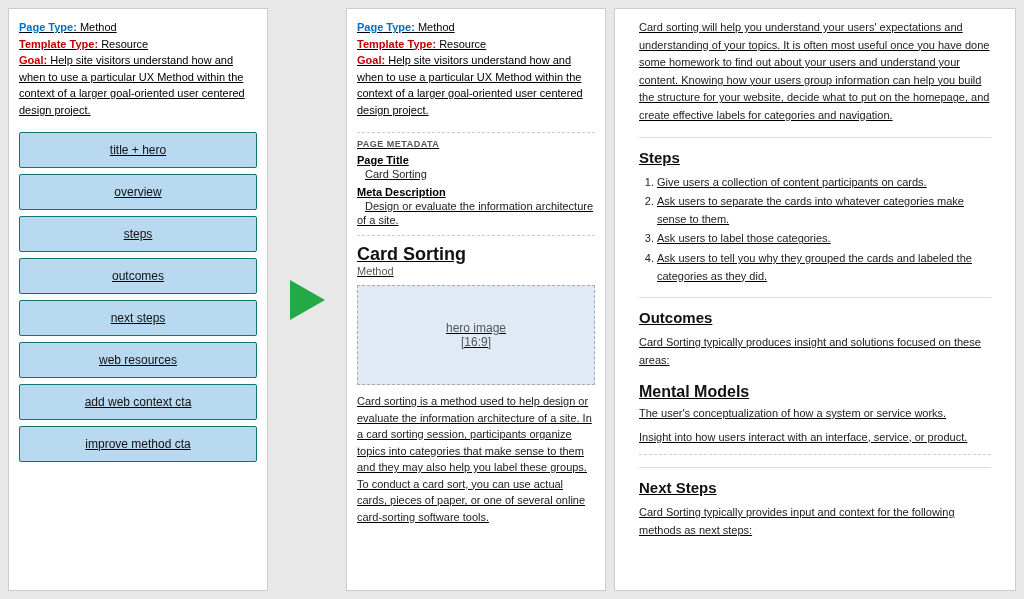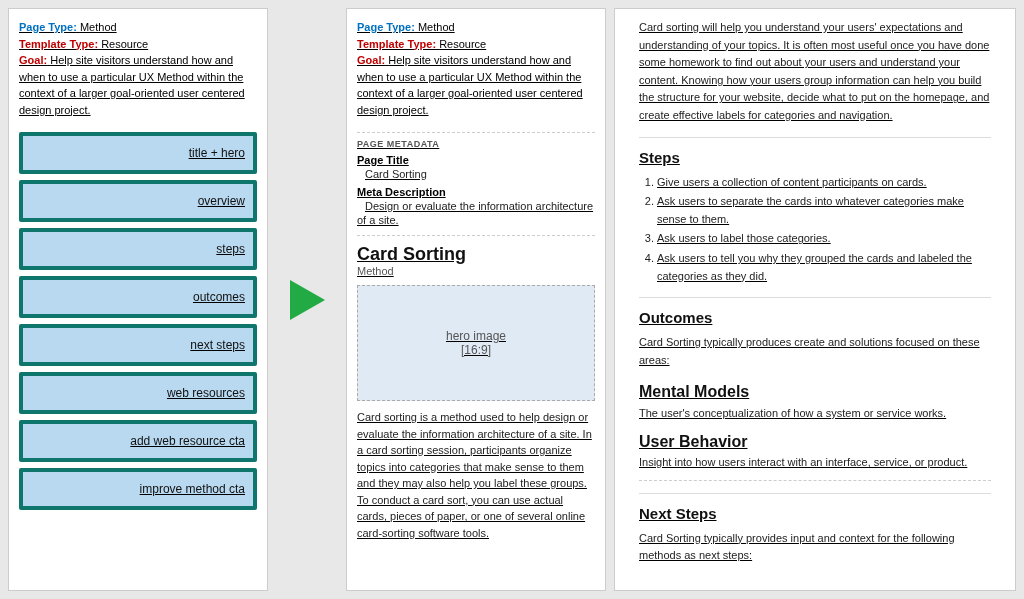--- a/index.html
+++ b/index.html
@@ -35,23 +35,23 @@
     .meta-label.blue { color: #0070c0; }
     .meta-label.red { color: #c00000; }
     .nav-items {
       display: flex;
       flex-direction: column;
       gap: 6px;
       margin-top: 10px;
     }
     .nav-item {
       background: #b8d9f0;
-      border: 4px solid #0f766e;
+      border: 1px solid #0f766e;
       padding: 10px 8px;
-      text-align: right;
+      text-align: center;
       font-size: 12px;
       color: #111;
       cursor: pointer;
       border-radius: 2px;
     }
     
     .arrow-area {
       display: flex;
       align-items: center;
       justify-content: center;
@@ -82,21 +82,21 @@
       margin-top: 10px;
       border-top: 1px dashed #ccc;
       padding-top: 6px;
     }
     .field-row { margin-bottom: 4px; }
     .field-key { font-weight: bold; font-size: 11px; text-align: center; }
     .field-val { font-size: 11px; color: #222; margin-left: 8px; }
     .hero-placeholder {
       border: 1px dashed #aaa;
       background: #e0eaf5;
-      height: 116px;
+      height: 100px;
       display: flex;
       flex-direction: column;
       align-items: center;
       justify-content: center;
       color: #555;
       font-size: 12px;
       margin: 8px 0;
       text-align: center;
     }
     .card-title {
@@ -177,21 +177,21 @@
     <span class="meta-label red">Goal:</span>
     <span>Help site visitors understand how and when to use a particular UX Method within the context of a larger goal-oriented user centered design project.</span>
   </div>
   <div class="nav-items">
   <div class="nav-item">title + hero</div>
       <div class="nav-item">overview</div>
       <div class="nav-item">steps</div>
       <div class="nav-item">outcomes</div>
       <div class="nav-item">next steps</div>
       <div class="nav-item">web resources</div>
-      <div class="nav-item">add web resource cta</div>
+      <div class="nav-item">add web context cta</div>
       <div class="nav-item">improve method cta</div>
     </div>
 </div>
 
 <div class="arrow-area">
   <div class="arrow-right"></div>
 </div>
 
 <div class="panel middle-panel">
   <div class="meta-section">
@@ -231,28 +231,27 @@
 
   <div class="right-section-title">Steps</div>
   <ol>
   <li>Give users a collection of content participants on cards.</li>
       <li>Ask users to separate the cards into whatever categories make sense to them.</li>
       <li>Ask users to label those categories.</li>
       <li>Ask users to tell you why they grouped the cards and labeled the categories as they did.</li>
     </ol>
 
   <div class="right-section-title">Outcomes</div>
-  <p>Card Sorting typically produces create and solutions focused on these areas:</p>
+  <p>Card Sorting typically produces insight and solutions focused on these areas:</p>
   <div>
       <div class="outcome-sub">
         <div class="outcome-sub-title">Mental Models</div>
         <div class="outcome-sub-text">The user's conceptualization of how a system or service works.</div>
       </div>
       <div class="outcome-sub">
-        <div class="outcome-sub-title">User Behavior</div>
         <div class="outcome-sub-text">Insight into how users interact with an interface, service, or product.</div>
       </div>
     </div>
 
   <hr class="divider-dashed">
 
   <div class="right-section-title">Next Steps</div>
   <p>Card Sorting typically provides input and context for the following methods as next steps:</p>
 </div>
 

